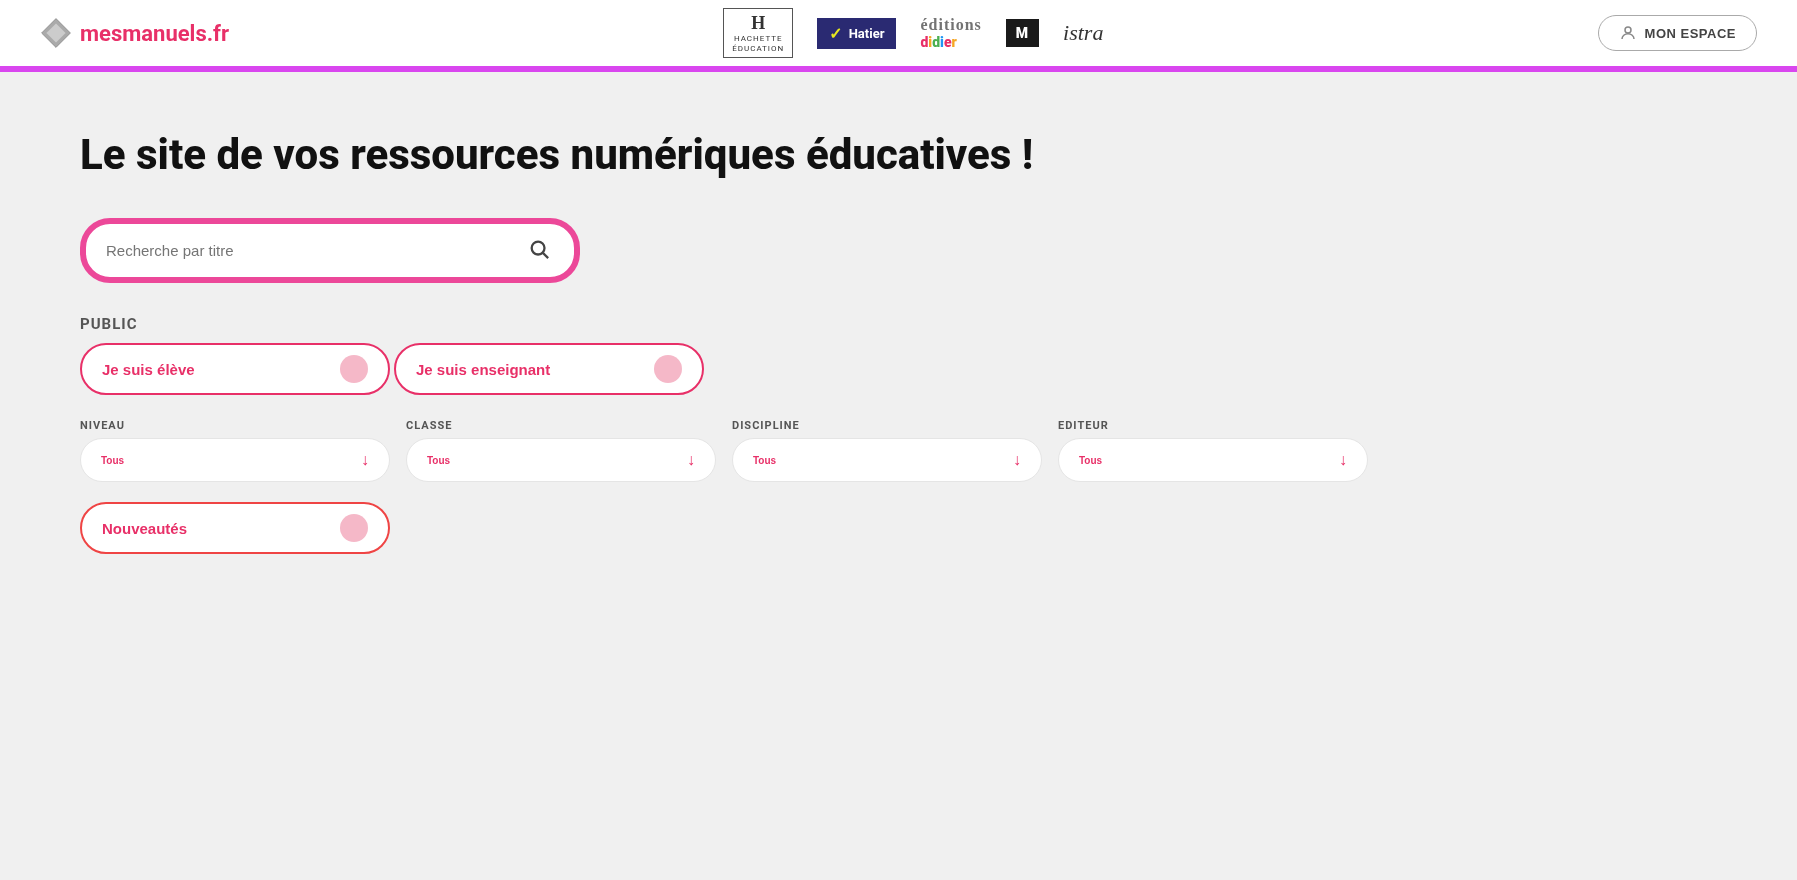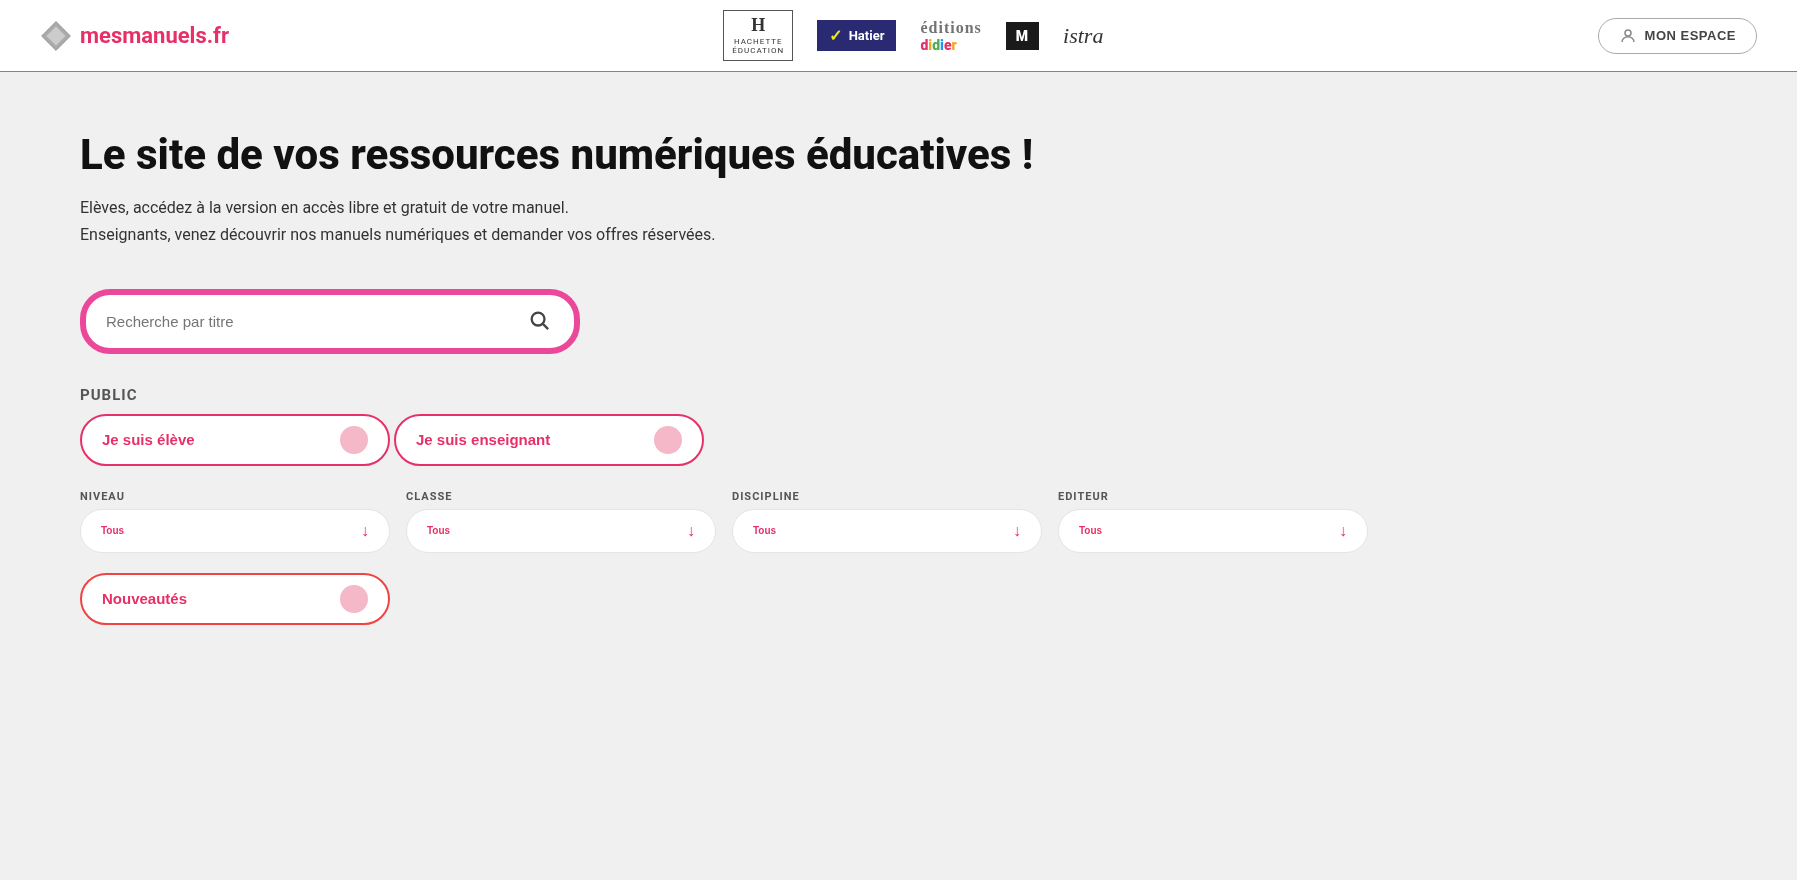--- a/index.html
+++ b/index.html
@@ -10,21 +10,21 @@
     }
 
     
     .header {
       background: #fff;
       height: 72px;
       display: flex;
       align-items: center;
       justify-content: space-between;
       padding: 0 40px;
-      border-bottom: 1px solid #d946ef;
+      border-bottom: 6px solid #d946ef;
     }
     .header-logo {
       display: flex;
       align-items: center;
       gap: 8px;
     }
     .logo-diamond {
       width: 32px;
       height: 32px;
     }
@@ -332,24 +332,20 @@
       <path d="M4 20c0-4 3.6-7 8-7s8 3 8 7"></path>
     </svg>
     <span>MON ESPACE</span>
   </button>
 </header>
 
 <main class="main">
 
   <section>
     <h1 class="hero-title">Le site de vos ressources numériques éducatives !</h1>
-    <p class="hero-sub">
-      <span>Elèves, accédez à la version en accès libre et gratuit de votre manuel.</span><br>
-      <span>Enseignants, venez découvrir nos manuels numériques et demander vos offres réservées.</span>
-    </p>
   </section>
 
   <div class="search-container">
     <div class="search-box">
       <input class="search-input" type="text" placeholder="Recherche par titre" style="">
       <button class="search-icon-btn">
         <svg width="22" height="22" viewBox="0 0 24 24" fill="none" stroke="#444" stroke-width="2.5">
           <circle cx="11" cy="11" r="7"></circle>
           <line x1="16.5" y1="16.5" x2="22" y2="22"></line>
         </svg>

